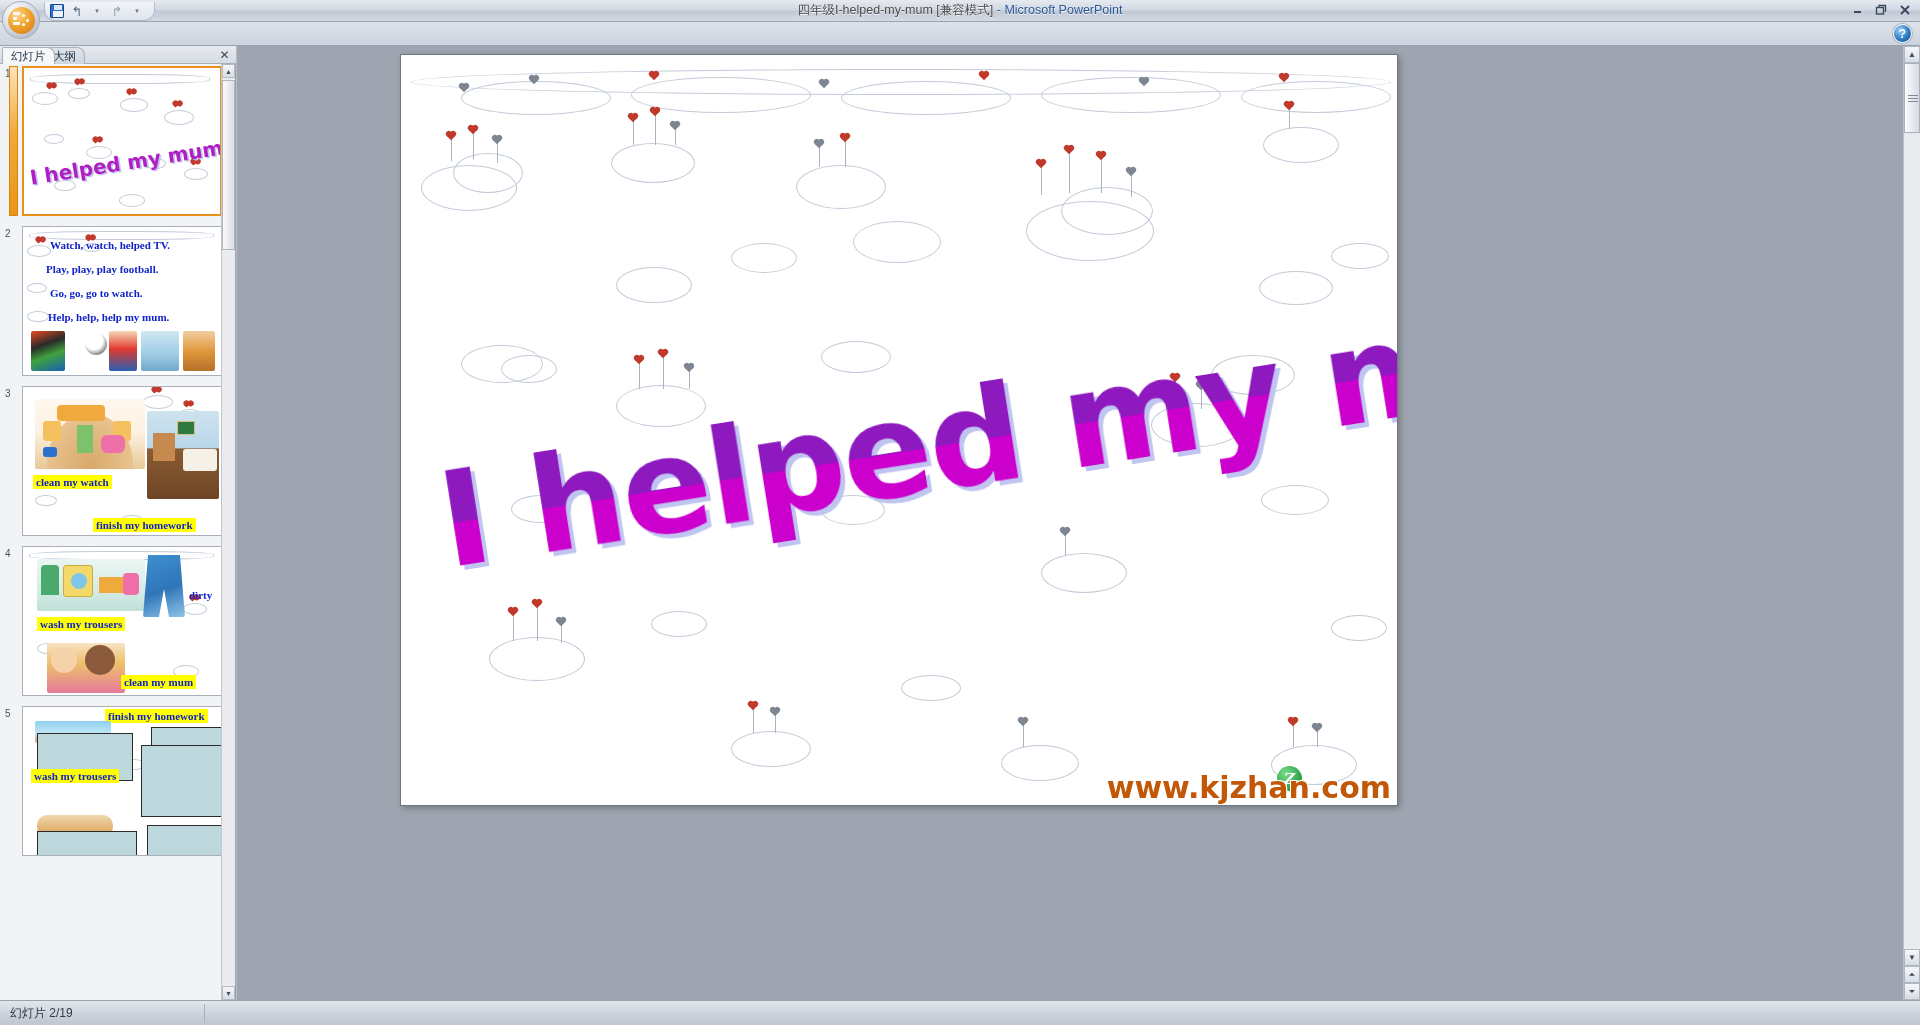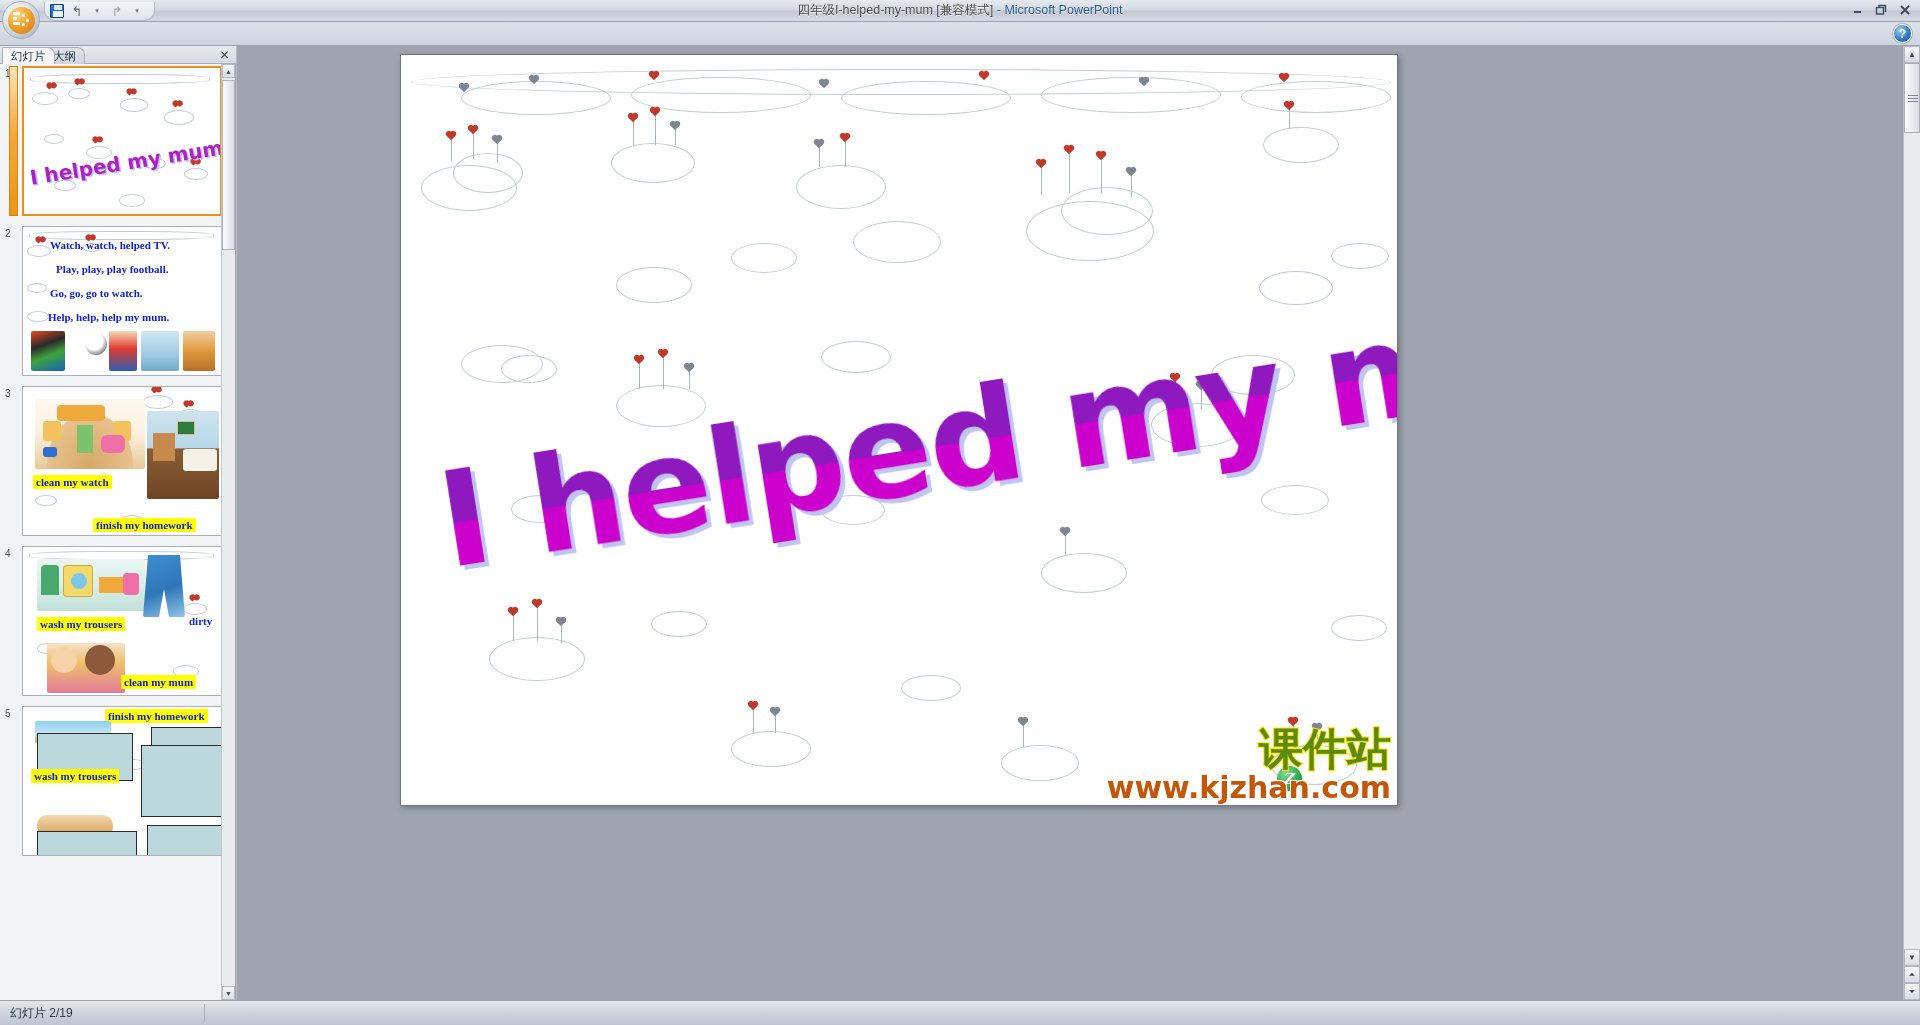--- a/index.html
+++ b/index.html
@@ -177,21 +177,21 @@
     font-weight: bold; color: #1022c9; font-size: 11px; white-space: nowrap;
   }
   .t-hl {
     position: absolute; background: #ffff00; color: #1022c9;
     font-family: "Liberation Serif", serif; font-weight: bold;
     font-size: 11px; padding: 1px 3px; white-space: nowrap;
   }
   .t-plain {
     position: absolute; color: #1022c9;
     font-family: "Liberation Serif", serif; font-weight: bold;
-    font-size: 11px; white-space: nowrap; margin-top: 26px;
+    font-size: 11px; white-space: nowrap;
   }
   .t-img { position: absolute; border-radius: 2px; overflow: hidden; }
 
   
   .pane-scroll {
     position: absolute; right: 0; top: 18px; width: 14px; bottom: 0;
     background: #e9ebef; border-left: 1px solid #c1c6cf;
   }
   .sb-arrow {
     position: absolute; left: 0; width: 13px; height: 14px;
@@ -390,21 +390,21 @@
         <div class="cloudbg">
           <div class="cl" style="left:6px;top:4px;width:185px;height:9px;border-radius:40%;"></div>
           <div class="cl" style="left:4px;top:18px;width:24px;height:12px;"></div>
           <div class="cl" style="left:4px;top:56px;width:20px;height:10px;"></div>
           <div class="cl" style="left:4px;top:84px;width:22px;height:11px;"></div>
           <div class="cl" style="left:60px;top:16px;width:18px;height:9px;"></div>
           <div class="hrt" style="left:14px;top:13px;width:3px;height:3px;"></div>
           <div class="hrt" style="left:64px;top:11px;width:3px;height:3px;"></div>
         </div>
         <div class="t-line" style="left:27px;top:12px;">Watch, watch, helped TV.</div>
-        <div class="t-line" style="left:33px;top:36px;">Play, play, play football.</div>
+        <div class="t-line" style="left:23px;top:36px;">Play, play, play football.</div>
         <div class="t-line" style="left:27px;top:60px;">Go, go, go to watch.</div>
         <div class="t-line" style="left:25px;top:84px;">Help, help, help my mum.</div>
         <div class="t-img" style="left:8px;top:104px;width:34px;height:40px;background:linear-gradient(160deg,#e84a1e 0%,#2a2a2a 35%,#3fa23d 60%,#1560b5 100%);"></div>
         <div class="t-img" style="left:62px;top:106px;width:22px;height:22px;border-radius:50%;background:radial-gradient(circle at 40% 35%,#fff 0%,#fff 45%,#1a1a1a 100%);"></div>
         <div class="t-img" style="left:86px;top:104px;width:28px;height:40px;background:linear-gradient(180deg,#f6d7b5 0%,#e03a2f 45%,#2a5fb0 100%);"></div>
         <div class="t-img" style="left:118px;top:104px;width:38px;height:40px;background:linear-gradient(180deg,#cfe7f2 0%,#9ecbe4 60%,#6fa8c9 100%);"></div>
         <div class="t-img" style="left:160px;top:104px;width:32px;height:40px;background:linear-gradient(180deg,#f2cfa0 0%,#e0983c 50%,#b6702a 100%);"></div>
       </div>
     </div>
 
@@ -613,21 +613,20 @@
       <div class="cl" style="left:500px;top:620px;width:60px;height:26px;"></div>
       <div class="cl" style="left:930px;top:560px;width:56px;height:26px;"></div>
       <div class="cl" style="left:860px;top:430px;width:68px;height:30px;"></div>
     </div>
 
     <div class="wordart">I helped my mum.</div>
 
     <div class="zlogo">Z</div>
 
     <div class="watermark">
-      <div class="wm-cn">课件站</div>
       <div class="wm-url">www.kjzhan.com</div>
     </div>
   </div>
 
   <div class="ws-scroll">
     <div class="wsb-btn" style="top:0;">▲</div>
     <div class="wsb-thumb">
       <div class="wsb-grip">
           <i></i>
           <i></i>

